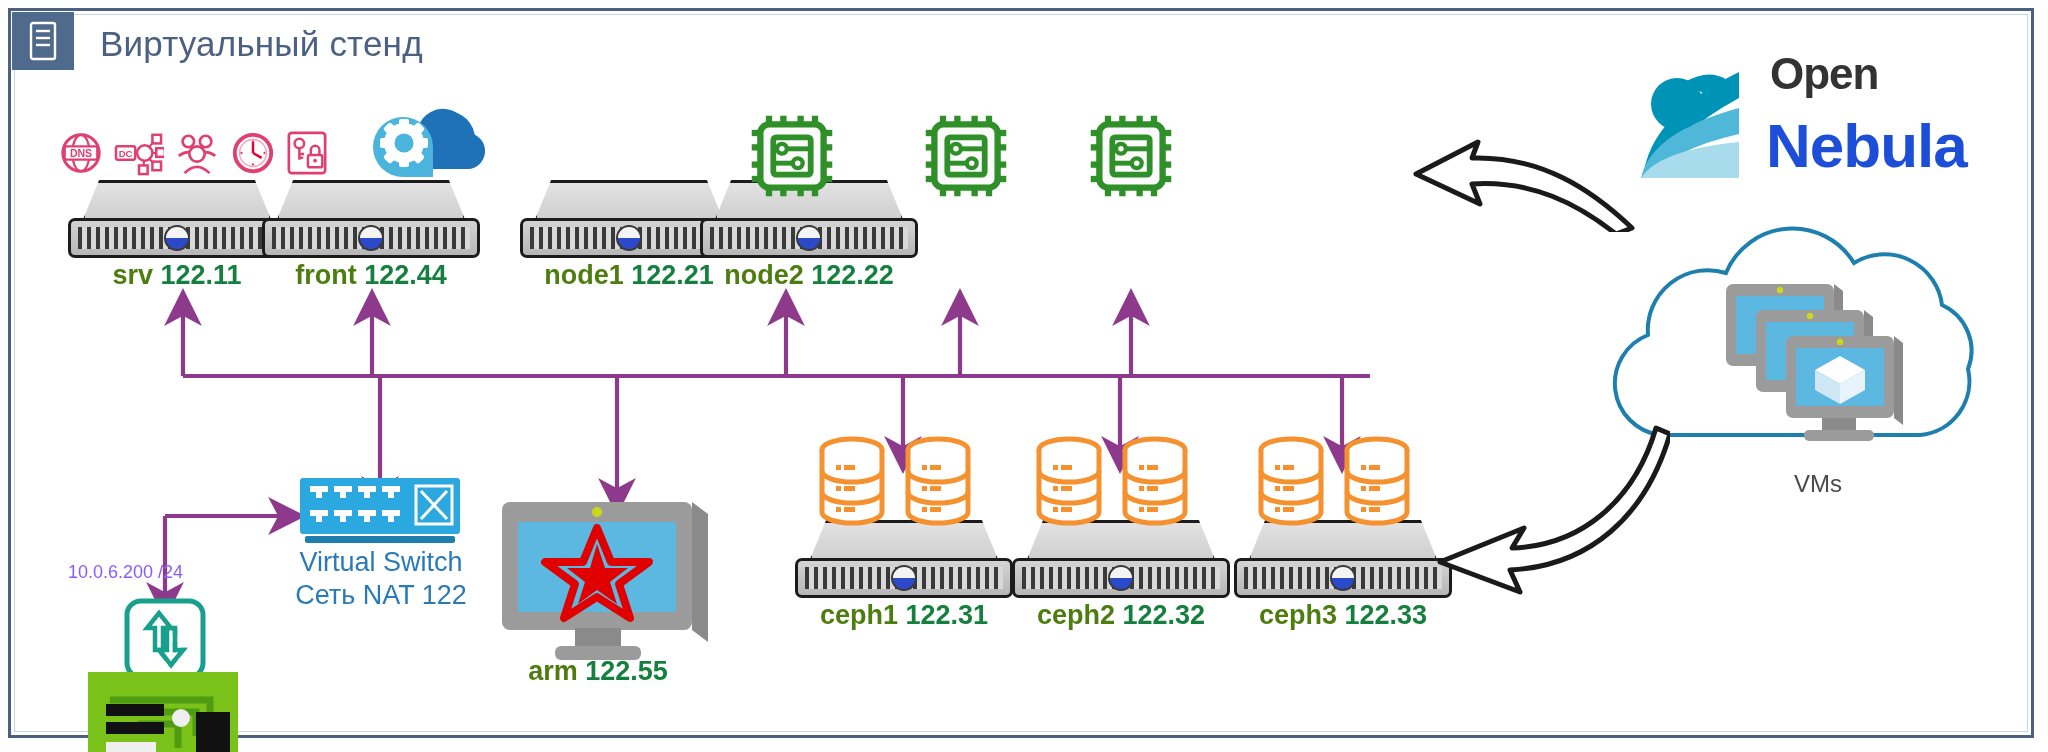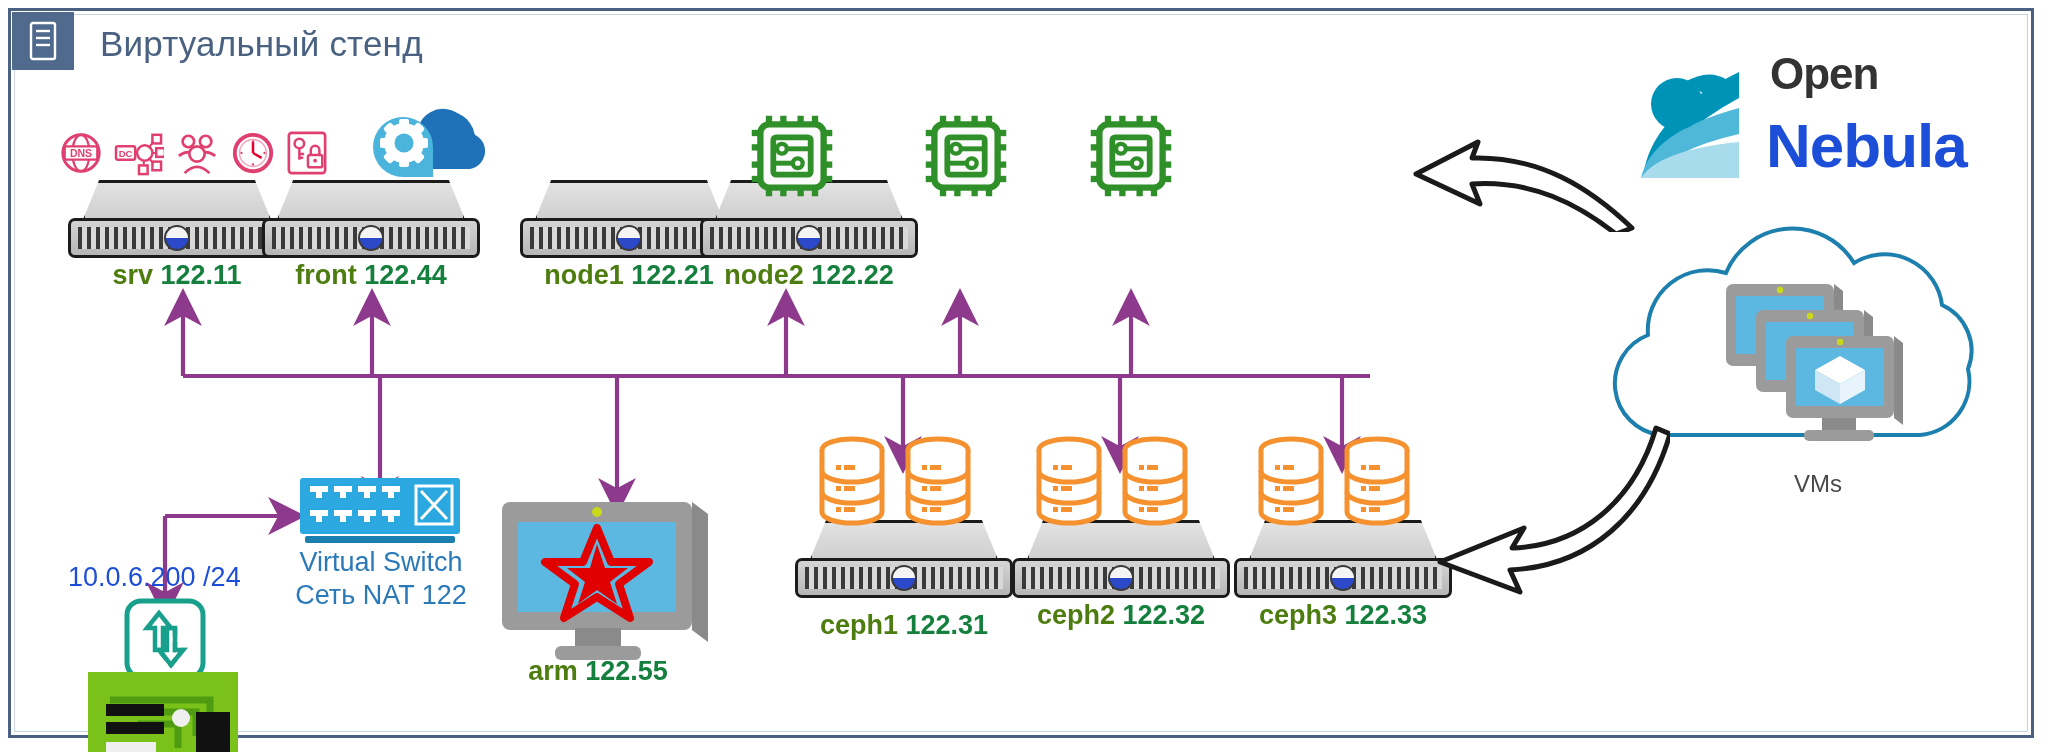--- a/index.html
+++ b/index.html
@@ -86,21 +86,21 @@
   }
   .switch-underline{
     position:absolute;width:150px;height:7px;background:#1d7fae;border-radius:2px;
   }
   .switch-label{
     position:absolute;text-align:center;font-size:27px;color:#2a79b8;
     white-space:nowrap;line-height:1.22;
   }
   
   .plain-ip{
-    position:absolute;font-size:27px;color:#1d4ed8;white-space:nowrap;
+    position:absolute;font-size:18px;color:#8b5cf6;white-space:nowrap;
   }
   
   .monitor{position:absolute;}
   
   .vms-label{
     position:absolute;font-size:24px;color:#4a4a4a;white-space:nowrap;
     text-align:center;
   }
   
   .logo-open{
@@ -367,21 +367,21 @@
   </svg>
 
   <div class="node" style="left:795px;top:520px;">
     <div class="server">
       <div class="srv-top"></div>
       <div class="srv-face">
         <div class="vents"></div>
         <div class="srv-led"></div>
       </div>
     </div>
-    <div class="node-label" style="top:90px;">
+    <div class="node-label" style="top:80px;">
       <span class="nm">ceph1</span>
       <span class="ip">122.31</span>
     </div>
   </div>
   <div class="node" style="left:1012px;top:520px;">
     <div class="server">
       <div class="srv-top"></div>
       <div class="srv-face">
         <div class="vents"></div>
         <div class="srv-led"></div>

